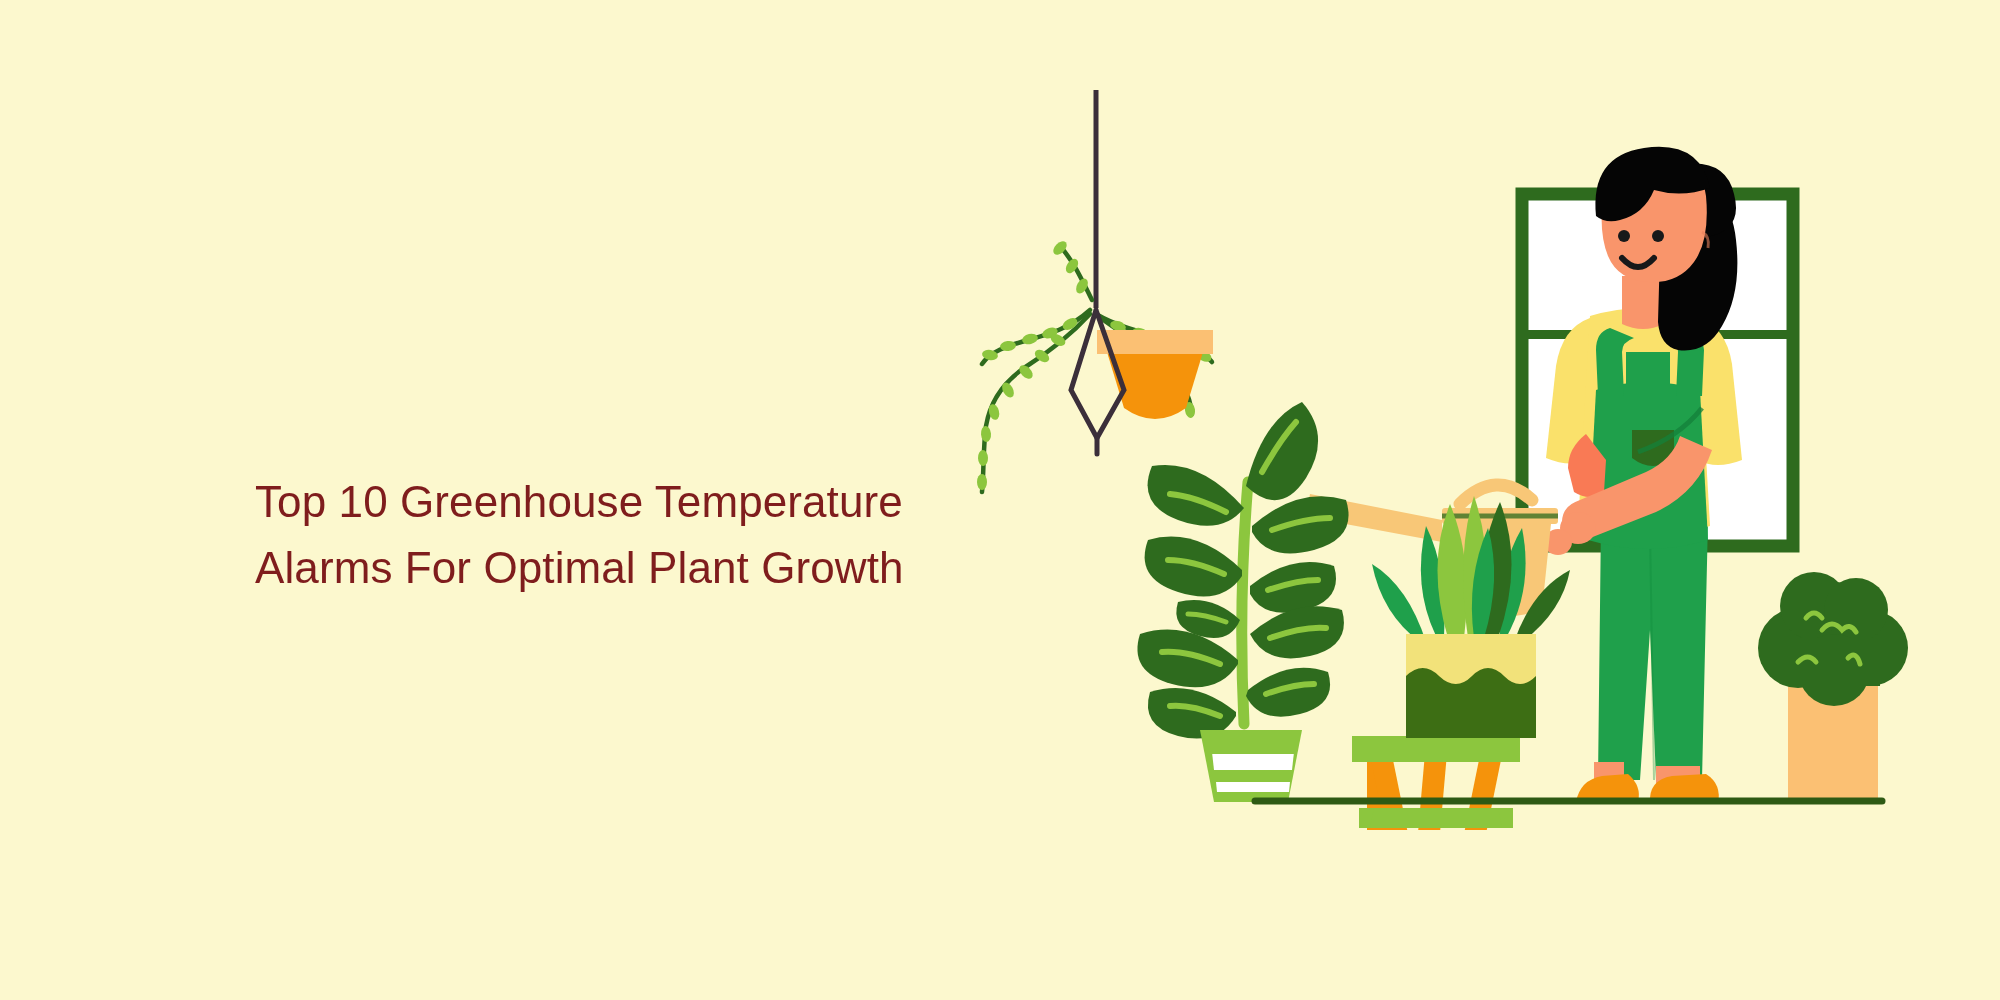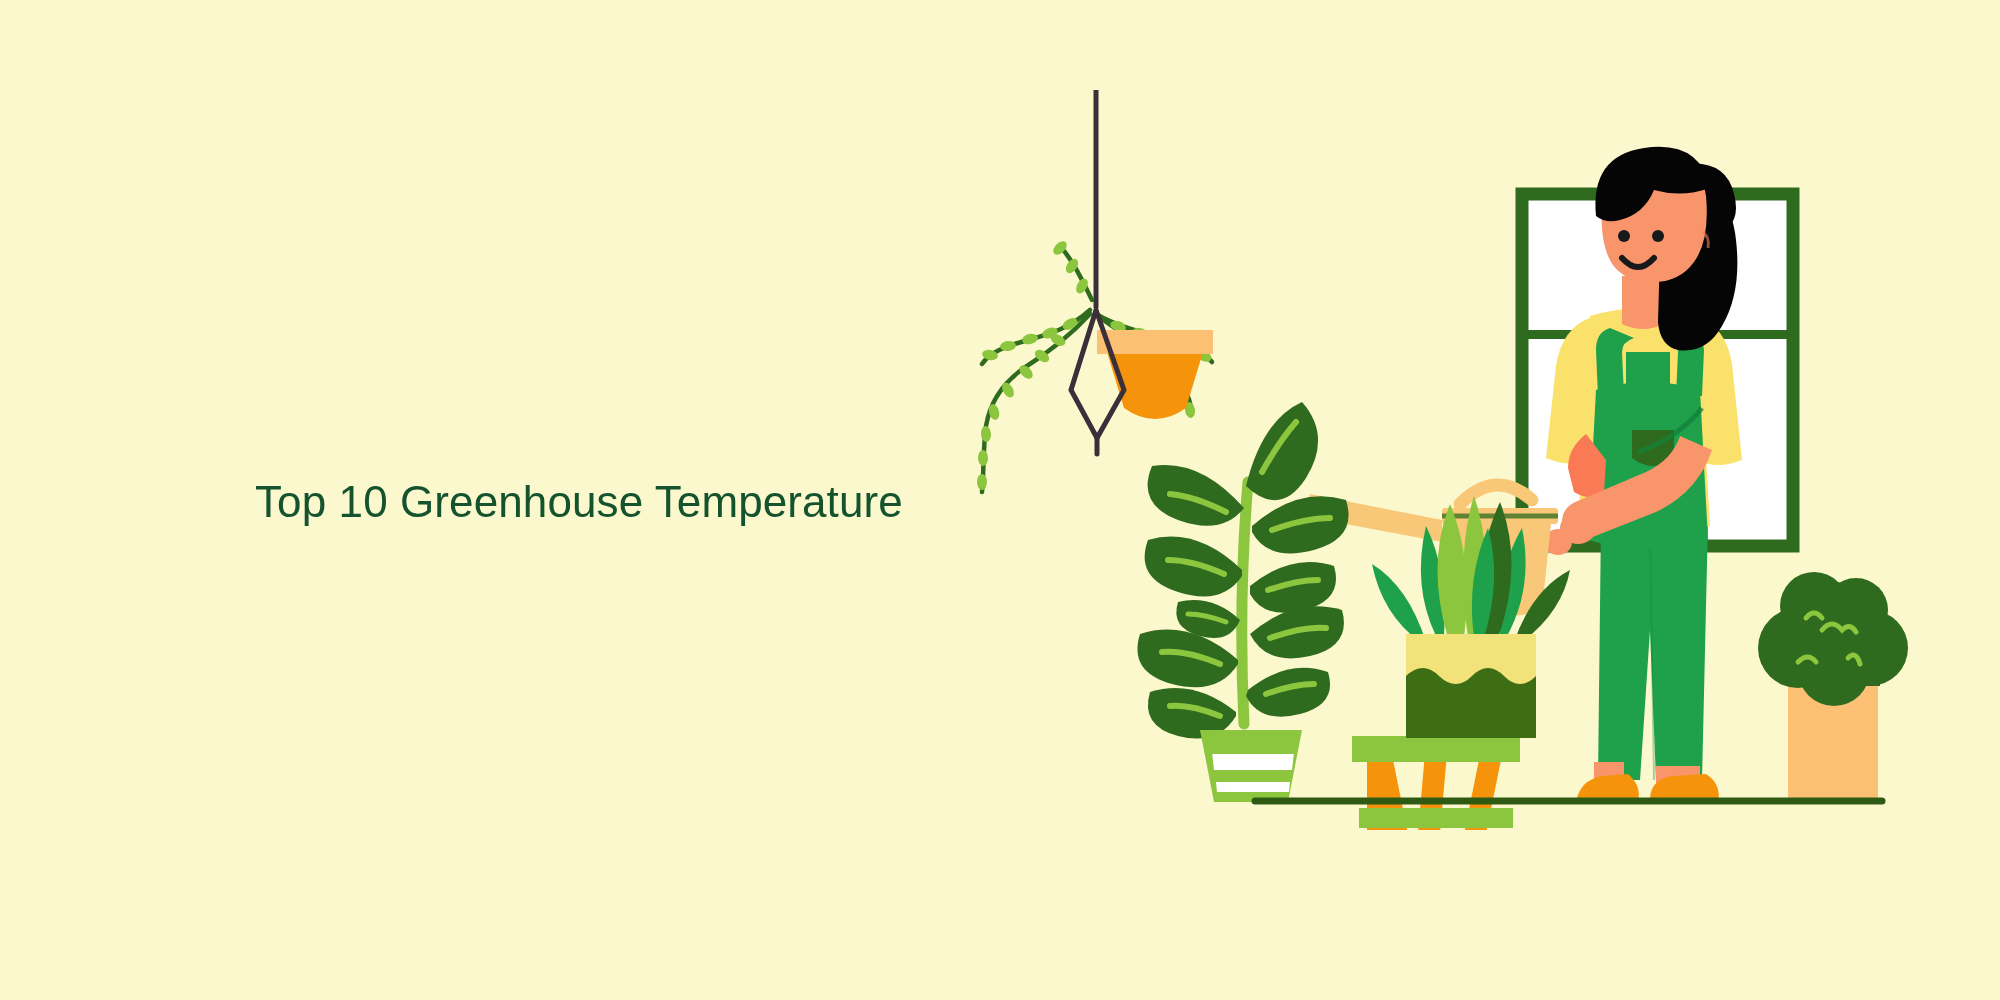--- a/index.html
+++ b/index.html
@@ -41,22 +41,23 @@
     width: 1000px;
     height: 740px;
   }
   #illustration svg { display: block; width: 100%; height: 100%; }
 </style>
 </head>
 <body style="background: rgb(252, 248, 206);">
 
 <div id="banner" style="background: rgb(252, 248, 206);">
 
-  <h1 id="headline" style="color: #14532d;">
+  <h1 id="headline" style="color: #7f1d1d;">
     <span class="line">Top 10 Greenhouse Temperature</span>
+    <span class="line">Alarms For Optimal Plant Growth</span>
   </h1>
 
   <div id="illustration">
     <svg viewBox="0 0 1000 740" xmlns="http://www.w3.org/2000/svg" aria-hidden="true">
       <defs>
         <clipPath id="glassClip">
             <rect x="583" y="115" width="249" height="330"></rect>
           </clipPath>
       </defs>
 

